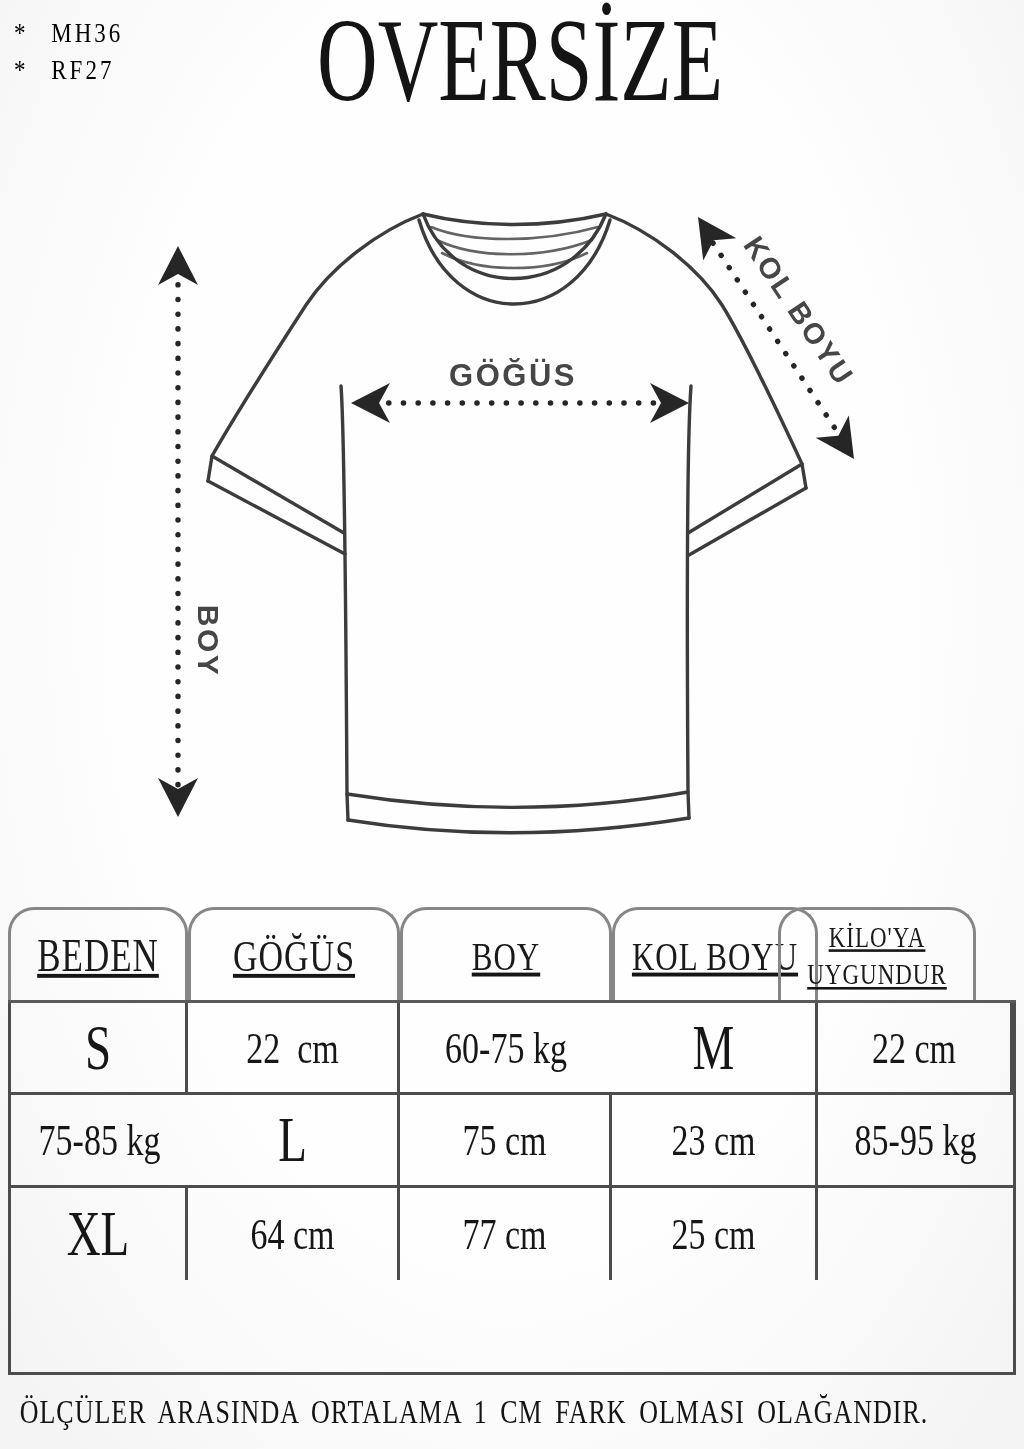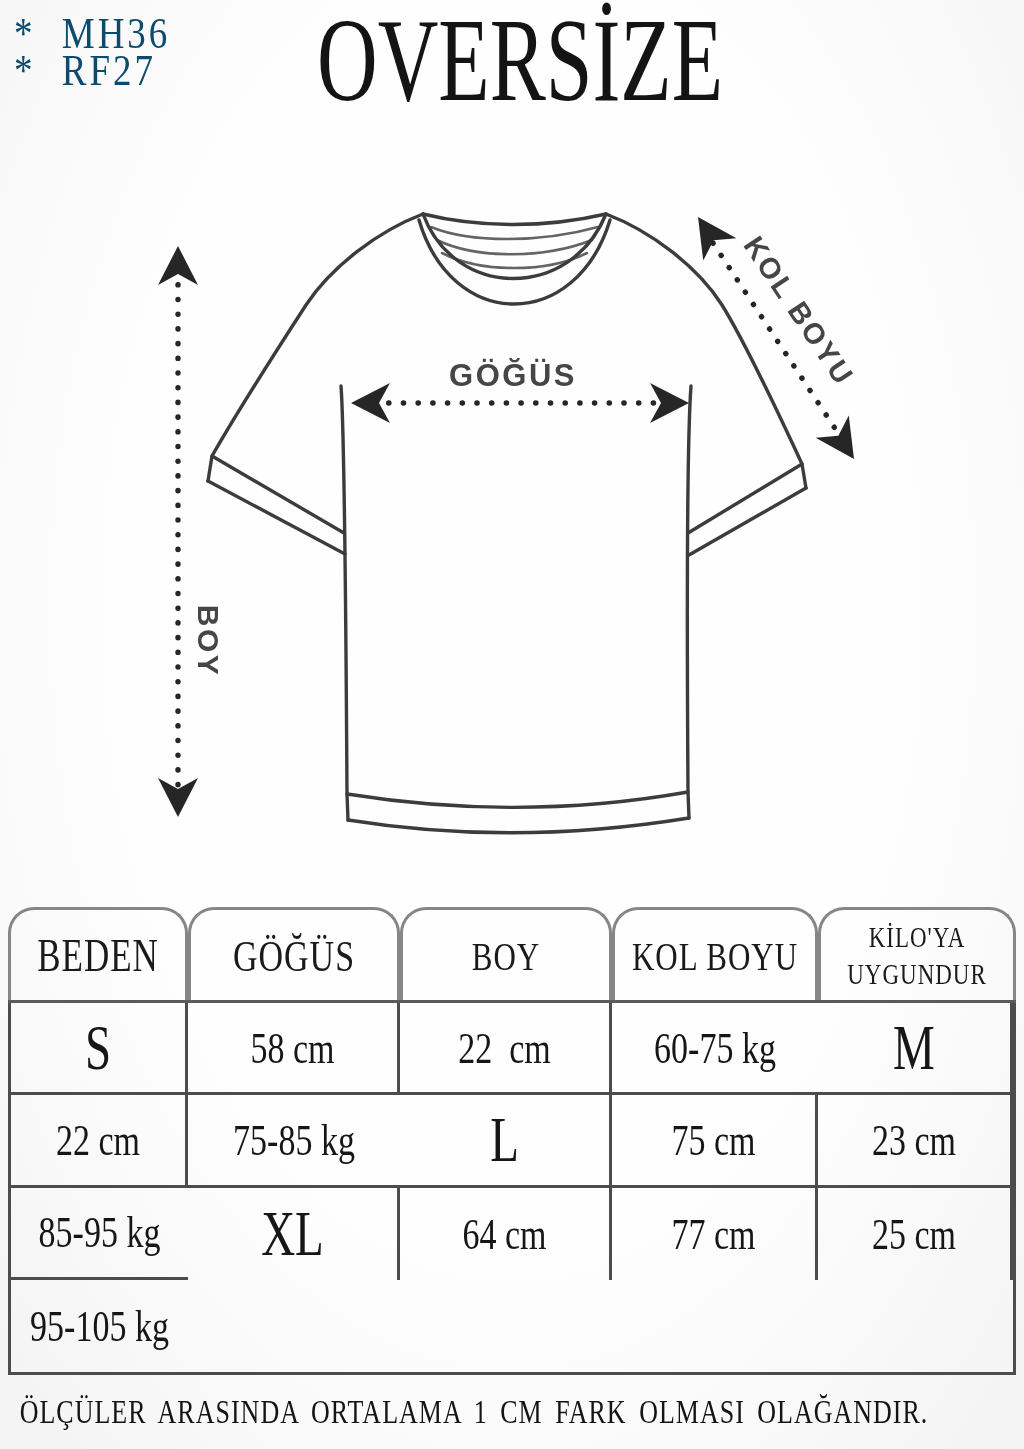--- a/index.html
+++ b/index.html
@@ -7,21 +7,21 @@
     width:1024px;height:1449px;
     background:radial-gradient(ellipse at 50% 42%, #fefefe 55%, #f3f3f3 100%);
     font-family:"Liberation Serif", serif;
     color:#161616;
     position:relative;
     overflow:hidden;
   }
   .abs{position:absolute;}
 
   
-  .codes{left:14px;top:14px;font-size:37px;line-height:37px;letter-spacing:3px;word-spacing:14px;color:#0c4a6e;}
+  .codes{left:14px;top:14px;font-size:23px;line-height:37px;letter-spacing:3px;word-spacing:14px;color:#000000;}
   .codes .code-line span{display:inline-block;transform:scaleY(1.2);transform-origin:center;}
 
   
   .title-wrap{left:0;top:6px;width:1040px;text-align:center;}
   .title{
     display:inline-block;font-size:84px;line-height:0.9;letter-spacing:0px;
     transform:scaleY(1.42);transform-origin:top center;color:#141414;font-weight:normal;margin:0;
   }
 
   
@@ -33,20 +33,21 @@
   .diag-label{
     font-family:"Liberation Sans", sans-serif;font-weight:bold;fill:#464646;letter-spacing:2.5px;
   }
 
   
   .tab{
     box-sizing:border-box;height:96px;top:907px;
     border:3px solid #868686;border-bottom:none;border-radius:26px 26px 0 0;
     display:flex;align-items:center;justify-content:center;text-align:center;
     background:transparent;
+    text-decoration:underline;
   }
   .tab span{display:inline-block;transform:scaleY(1.3);letter-spacing:1px;color:#1a1a1a;}
   .h-beden{font-size:35px;}
   .h-gogus{font-size:34px;}
   .h-boy{font-size:31px;}
   .h-kol{font-size:31px;}
   .h-kilo{font-size:23px;line-height:1.25;}
   .head-rule{left:8px;top:1000px;width:1008px;height:3px;background:#5a5a5a;}
 
   .grid{
@@ -146,33 +147,30 @@
     </div>
   <div class="abs tab" style="left:188px;width:212px;">
       <span class="h-gogus">GÖĞÜS</span>
     </div>
   <div class="abs tab" style="left:400px;width:212px;">
       <span class="h-boy">BOY</span>
     </div>
   <div class="abs tab" style="left:612px;width:206px;">
       <span class="h-kol">KOL BOYU</span>
     </div>
-  <div class="abs tab" style="left:818px;width:198px;">
+  <div class="abs tab" style="left:778px;width:198px;">
       <span class="h-kilo" style="max-width:150px;">KİLO'YA UYGUNDUR</span>
     </div>
 </div>
 <div class="abs head-rule"></div>
 
 <div class="abs grid">
 
   <div class="cell br bb">
       <span class="size-val">S</span>
-    </div>
-  <div class="cell br bb">
-      <span class="num-val">58 cm</span>
     </div>
   <div class="cell br bb">
       <span class="num-val">22  cm</span>
     </div>
   <div class="cell bb">
       <span class="num-val">60-75 kg</span>
     </div>
 
   <div class="cell br bb">
       <span class="size-val">M</span>
@@ -202,20 +200,17 @@
     </div>
   <div class="cell br">
       <span class="num-val">64 cm</span>
     </div>
   <div class="cell br">
       <span class="num-val">77 cm</span>
     </div>
   <div class="cell br">
       <span class="num-val">25 cm</span>
     </div>
-  <div class="cell">
-      <span class="num-val">95-105 kg</span>
-    </div>
 </div>
 
 <div class="abs note-wrap">
   <span class="note">ÖLÇÜLER ARASINDA ORTALAMA 1 CM FARK OLMASI OLAĞANDIR.</span>
 </div>
 
 </body></html>

